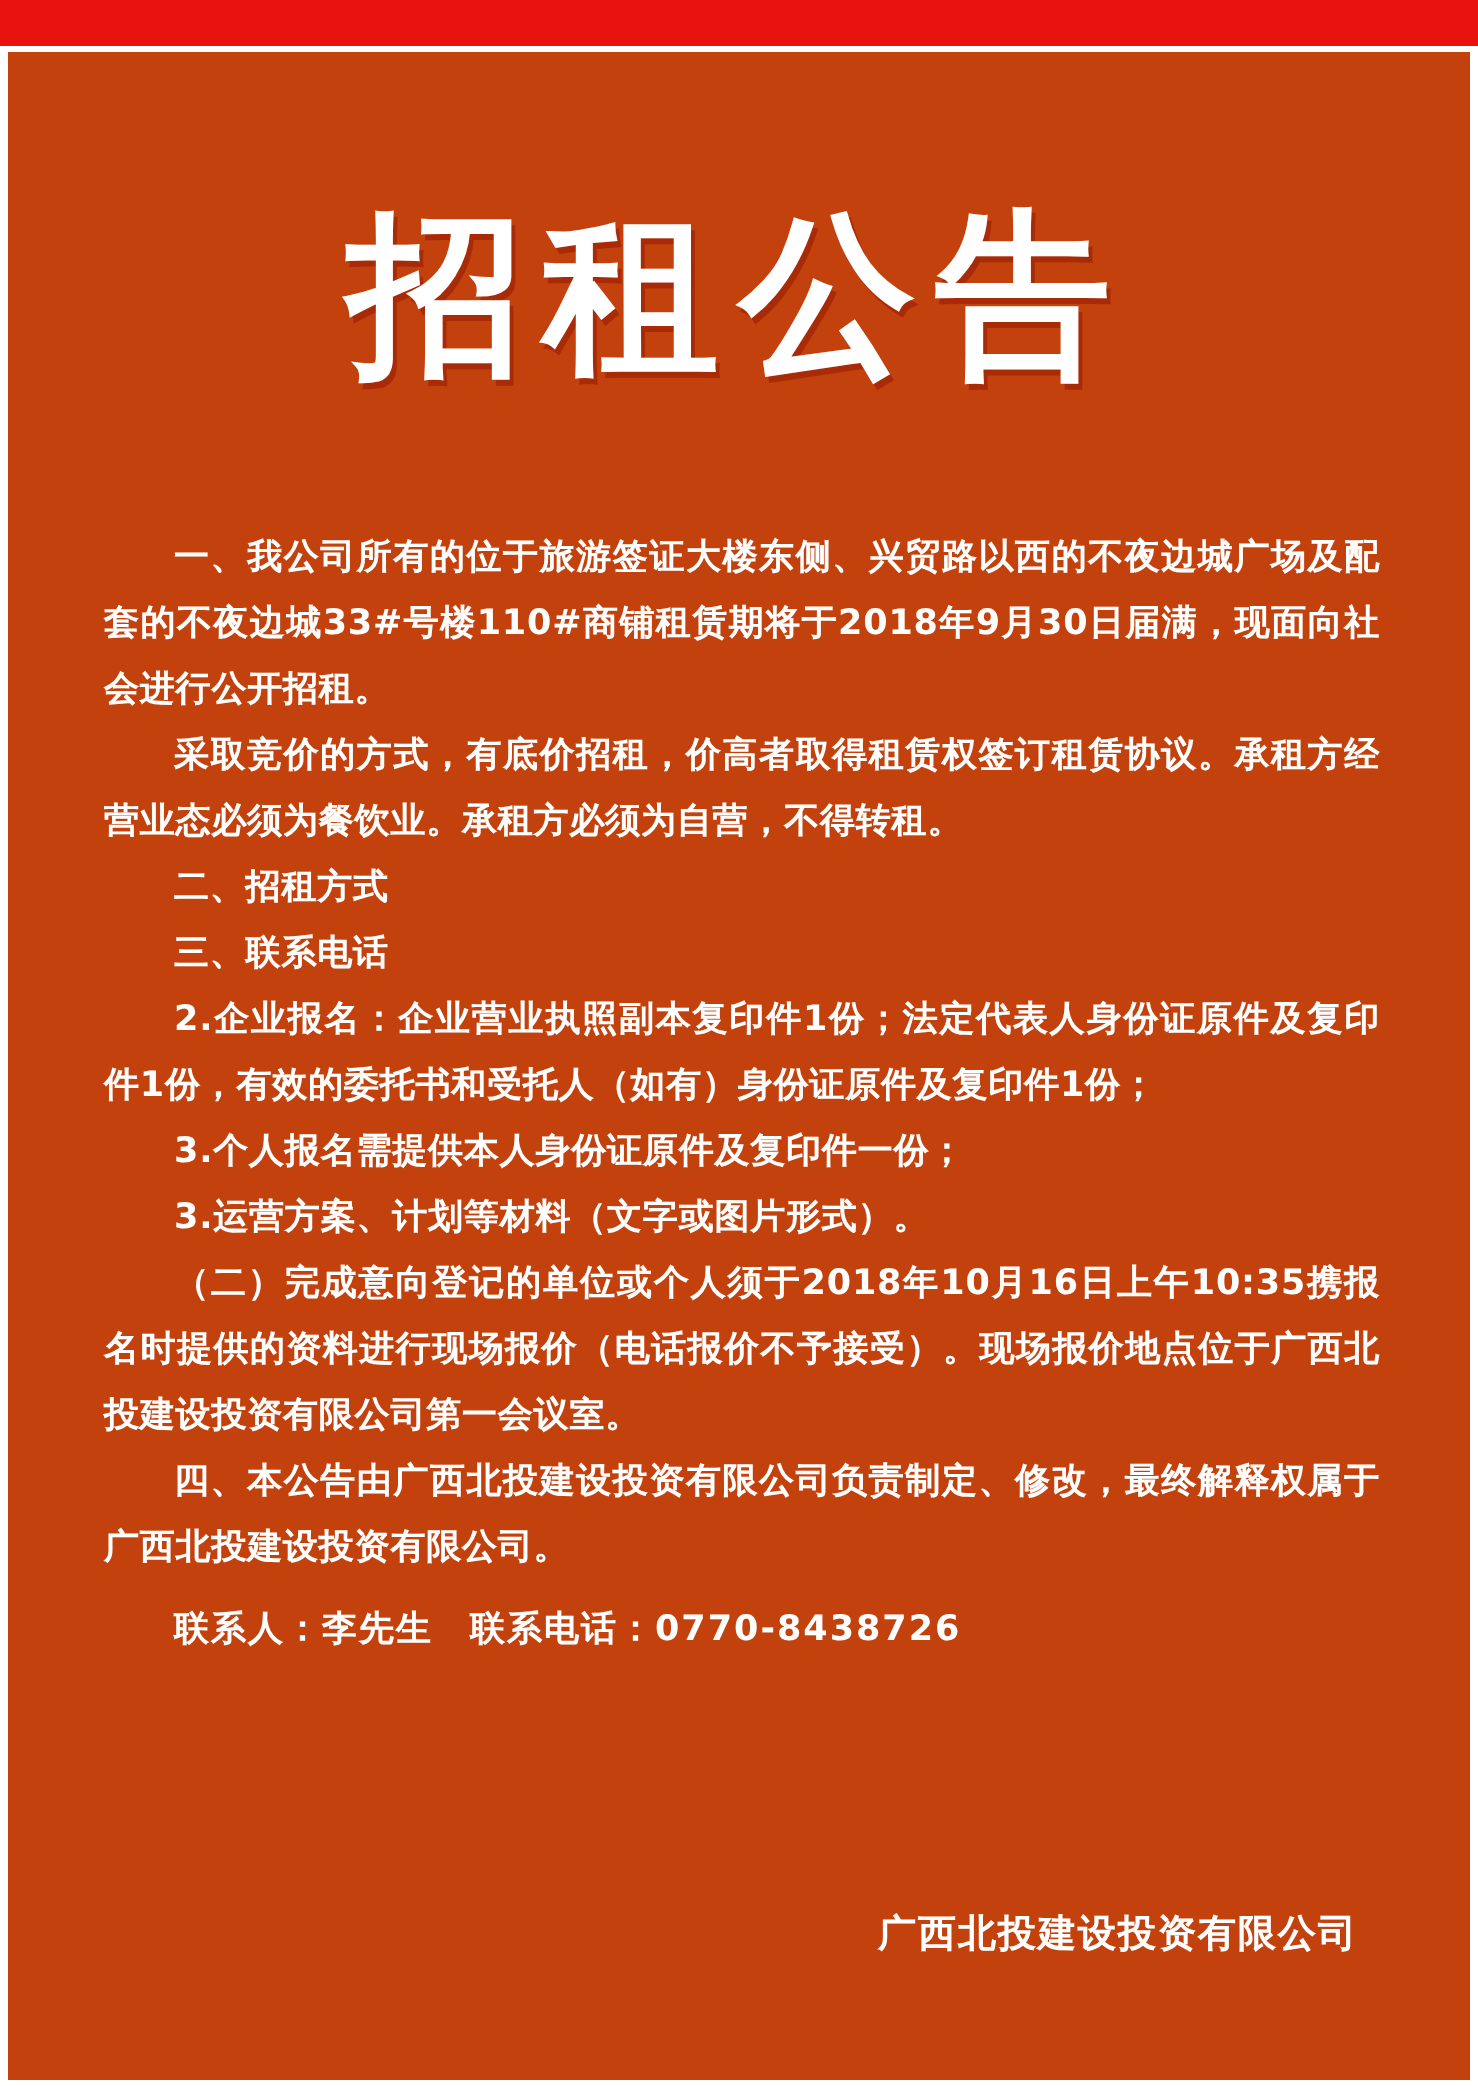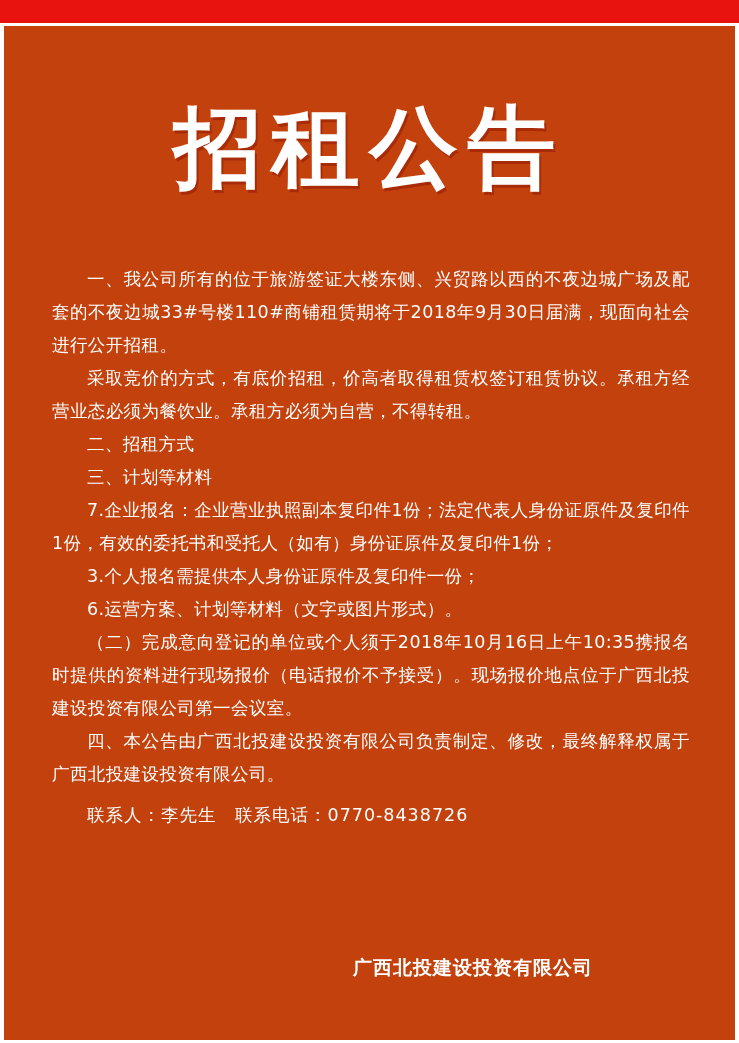--- a/index.html
+++ b/index.html
@@ -44,41 +44,41 @@
     line-height: 1.05;
     text-shadow: 2px 3px 0 rgba(120,0,0,0.35);
   }
   .body-text {
     position: absolute;
     top: 240px;
     left: 52px;
     width: 638px;
     color: #ffffff;
     font-family: "DejaVu Sans", "Liberation Sans", sans-serif;
-    font-weight: normal;
+    font-weight: bold;
     font-size: 17.5px;
     line-height: 33px;
     letter-spacing: 0.4px;
     text-align: justify;
   }
   .para {
     margin: 0 0 0 0;
     text-indent: 2em;
   }
   .contact {
     margin-top: 8px;
     text-indent: 2em;
     letter-spacing: 1px;
   }
   .signature {
     position: absolute;
     right: 52px;
     bottom: 60px;
     width: 420px;
-    text-align: center;
+    text-align: right;
     color: #ffffff;
     font-family: "DejaVu Sans", "Liberation Sans", sans-serif;
     font-weight: bold;
     font-size: 19px;
     line-height: 32px;
     letter-spacing: 1px;
   }
   .sig-line {
     display: block;
     padding-right: 8px;
@@ -112,24 +112,24 @@
     <div class="edge-left"></div>
     <div class="edge-right"></div>
     <div class="edge-bottom"></div>
 
     <div class="title">招租公告</div>
 
     <div class="body-text">
       <p class="para">一、我公司所有的位于旅游签证大楼东侧、兴贸路以西的不夜边城广场及配套的不夜边城33#号楼110#商铺租赁期将于2018年9月30日届满，现面向社会进行公开招租。</p>
       <p class="para">采取竞价的方式，有底价招租，价高者取得租赁权签订租赁协议。承租方经营业态必须为餐饮业。承租方必须为自营，不得转租。</p>
       <p class="para">二、招租方式</p>
-      <p class="para">三、计划等材料</p>
-      <p class="para">7.企业报名：企业营业执照副本复印件1份；法定代表人身份证原件及复印件1份，有效的委托书和受托人（如有）身份证原件及复印件1份；</p>
+      <p class="para">三、联系电话</p>
+      <p class="para">2.企业报名：企业营业执照副本复印件1份；法定代表人身份证原件及复印件1份，有效的委托书和受托人（如有）身份证原件及复印件1份；</p>
       <p class="para">3.个人报名需提供本人身份证原件及复印件一份；</p>
-      <p class="para">6.运营方案、计划等材料（文字或图片形式）。</p>
+      <p class="para">3.运营方案、计划等材料（文字或图片形式）。</p>
       <p class="para">（二）完成意向登记的单位或个人须于2018年10月16日上午10:35携报名时提供的资料进行现场报价（电话报价不予接受）。现场报价地点位于广西北投建设投资有限公司第一会议室。</p>
       <p class="para">四、本公告由广西北投建设投资有限公司负责制定、修改，最终解释权属于广西北投建设投资有限公司。</p>
       <p class="para contact">联系人：李先生　联系电话：0770-8438726</p>
     </div>
 
     <div class="signature">
       <span class="sig-line">广西北投建设投资有限公司</span>
     </div>
 
   </div>

